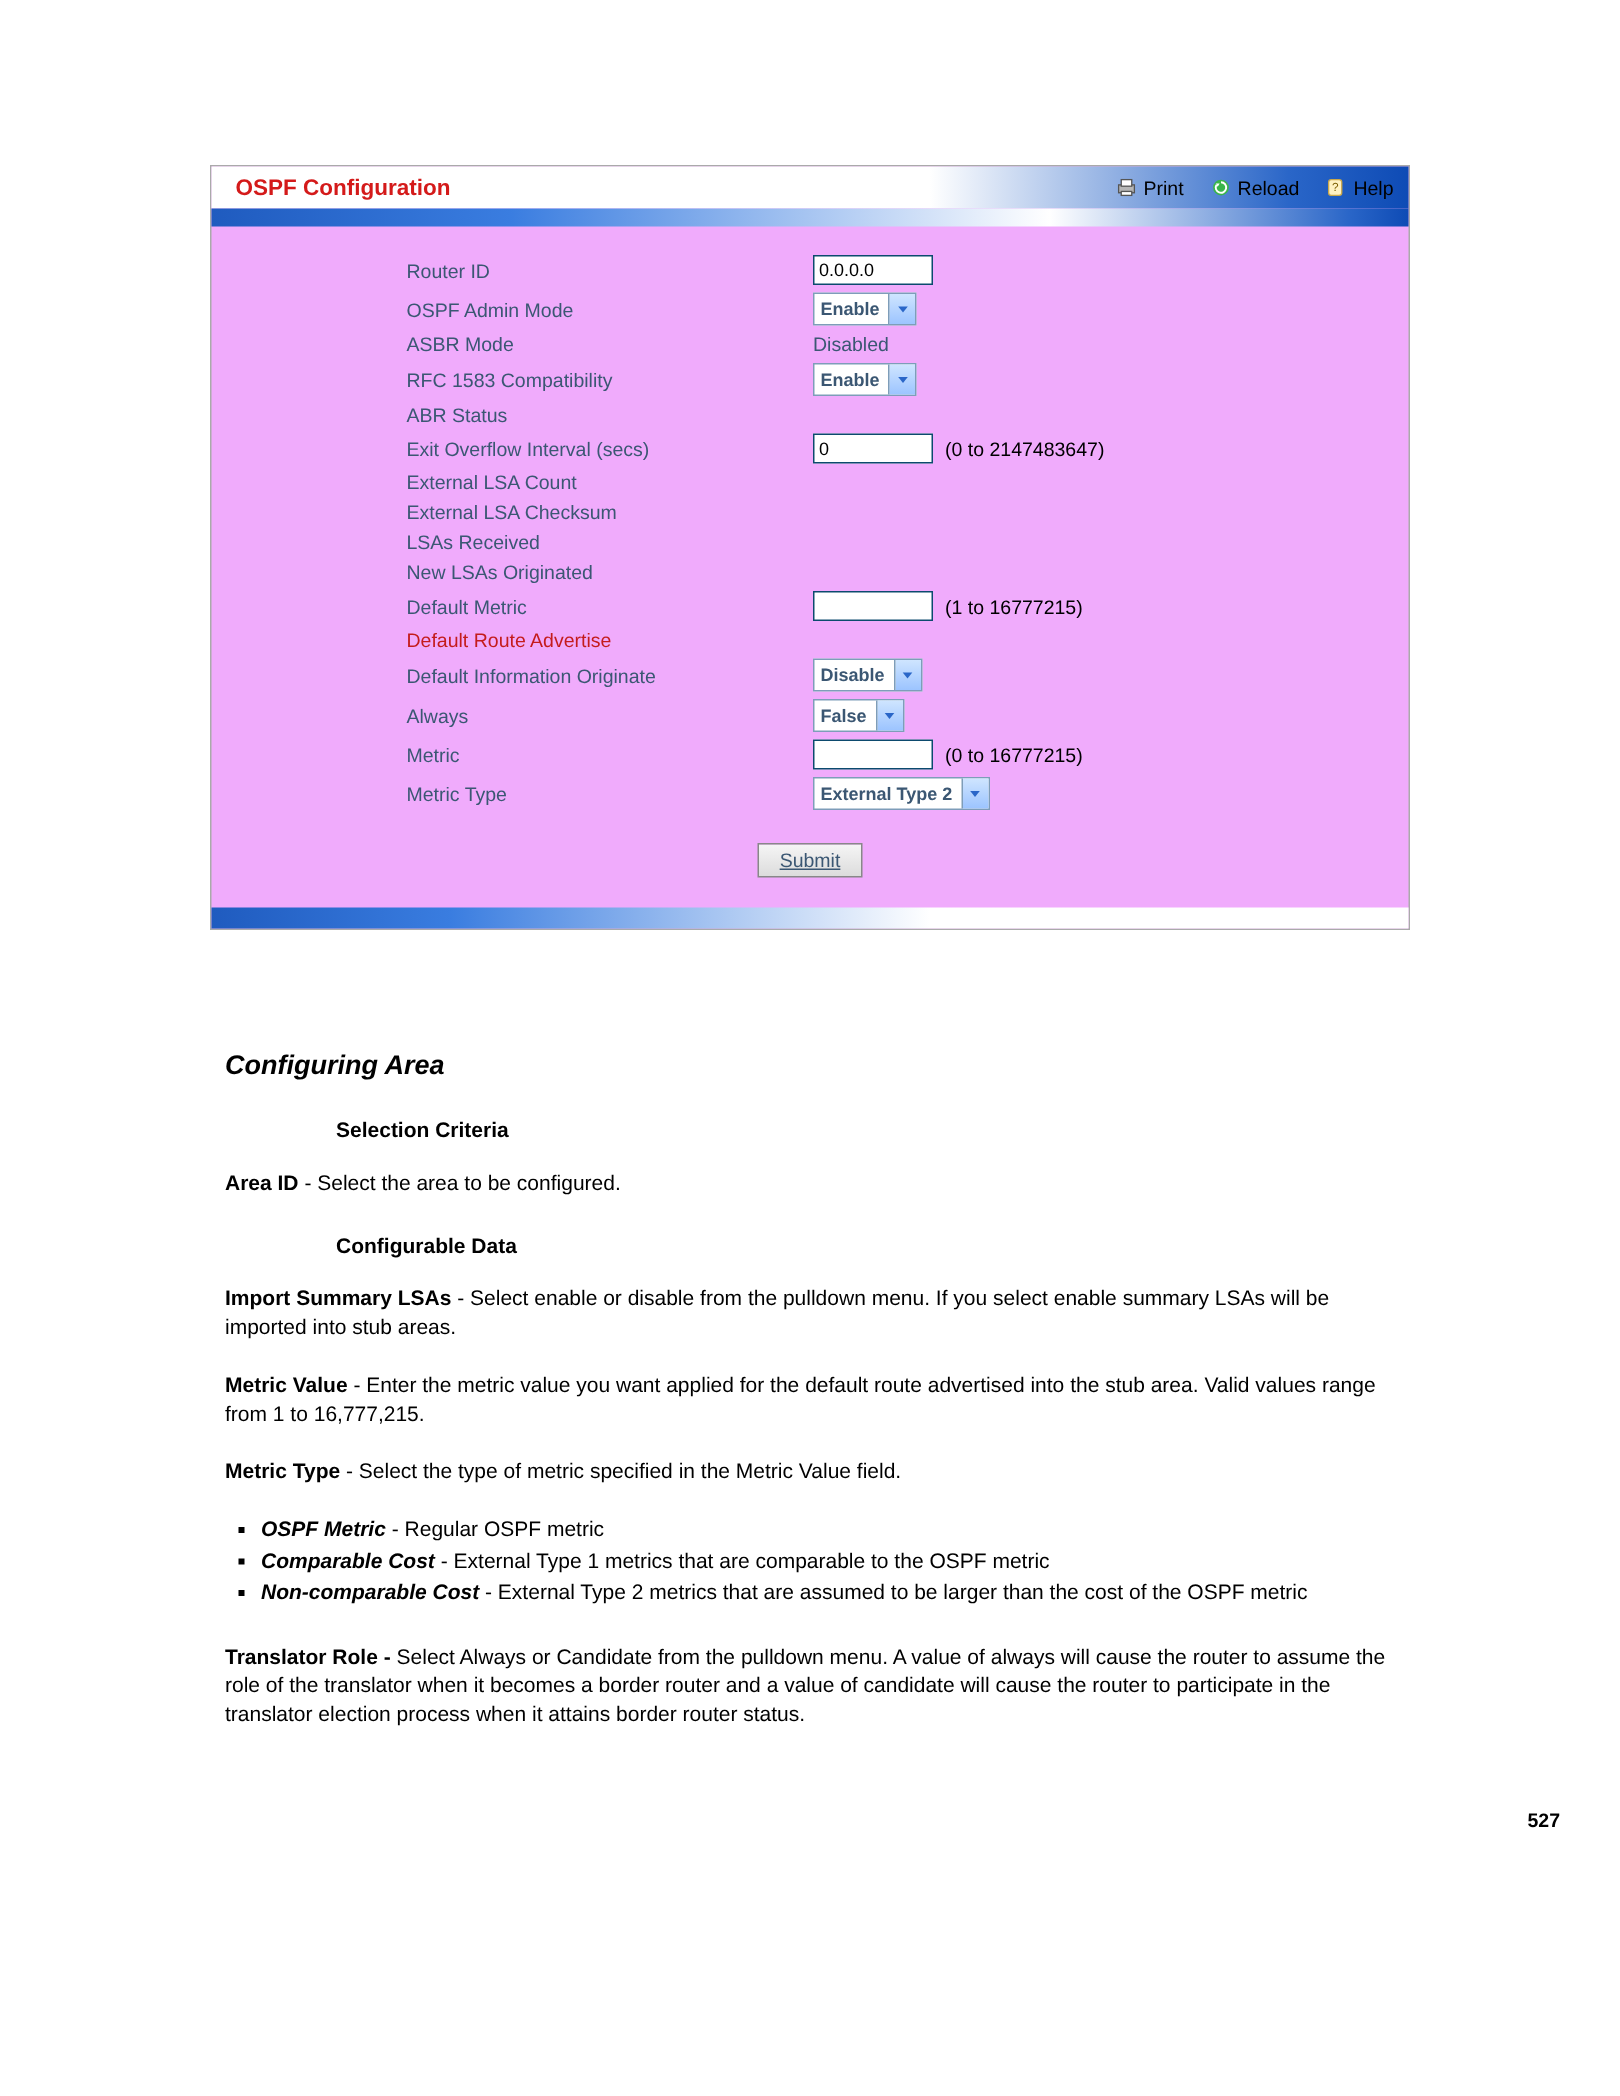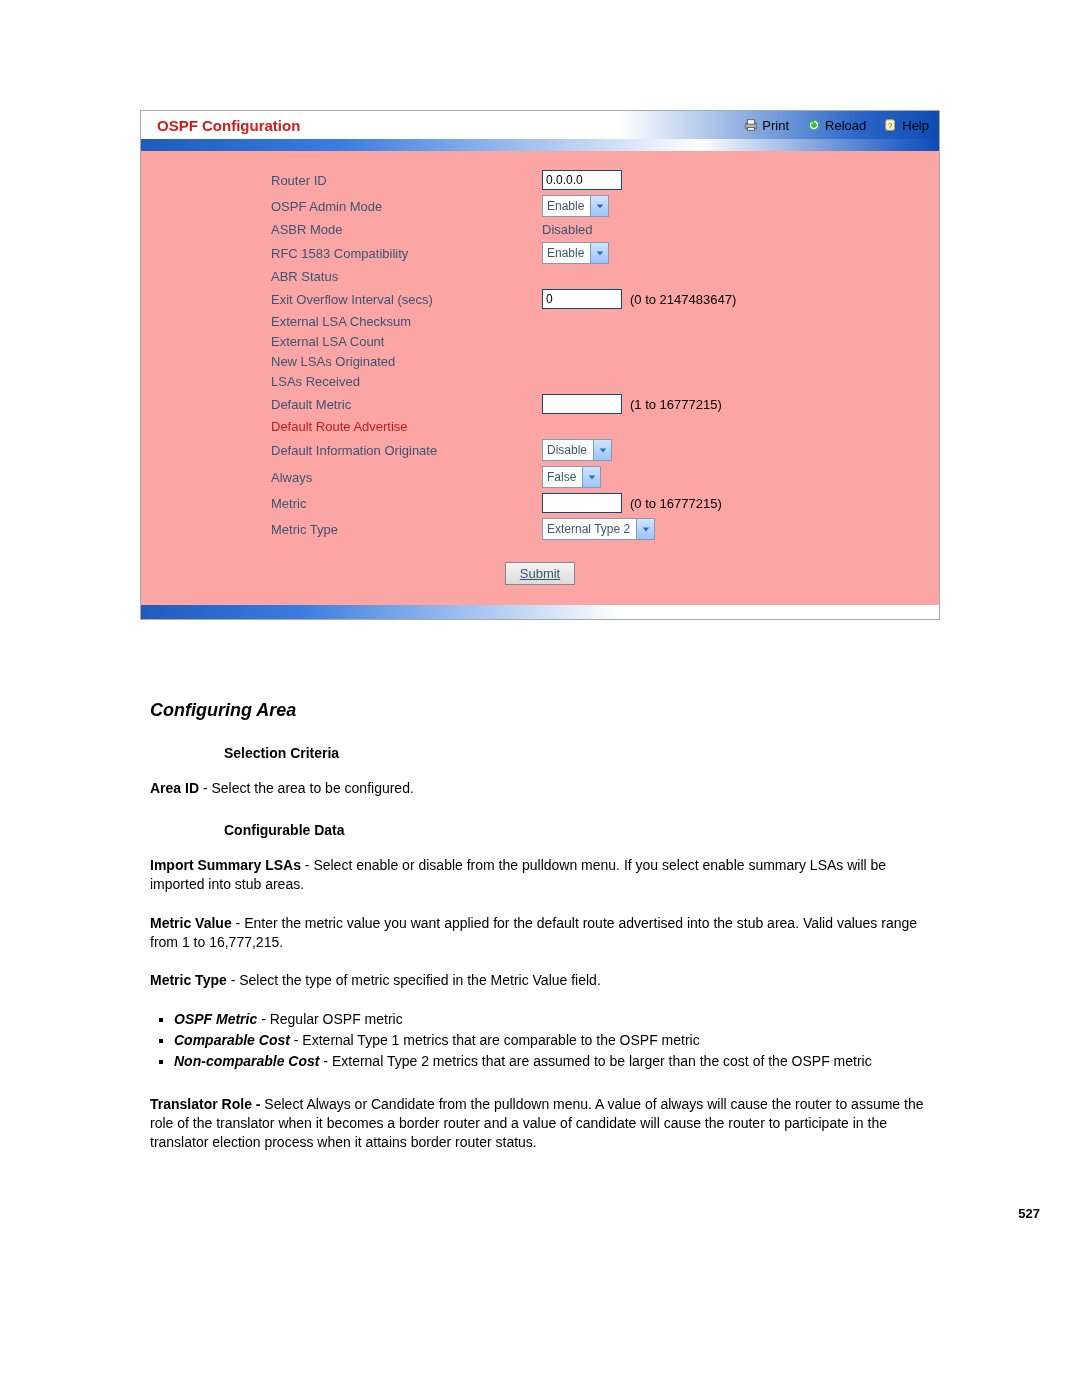--- a/index.html
+++ b/index.html
@@ -10,21 +10,21 @@
   }
   .page {
     width: 1080px;
     margin: 0 auto;
     box-sizing: border-box;
     padding: 0 40px;
   }
   .screenshot {
     border: 1px solid #aaa;
     margin: 110px 100px 0 100px;
-    background: #fca5a5;
+    background: #f0abfc;
   }
   .ss-header, .ss-footer-bar {
     height: 28px;
     background: linear-gradient(to right, #ffffff 0%, #ffffff 60%, #2a66c8 90%, #0e4bb5 100%);
     display: flex;
     align-items: center;
     padding: 0 10px;
   }
   .ss-header .title {
     flex: 0 0 auto;
@@ -91,20 +91,21 @@
     border: 1px solid #7e9db9;
     height: 20px;
     background: #fff;
     font-size: 12px;
     color: #3b5773;
     padding-left: 4px;
     cursor: pointer;
   }
   .fake-select .sel-text {
     padding-right: 6px;
+    font-weight: bold;
   }
   .fake-select .sel-arrow {
     width: 17px;
     height: 20px;
     background: linear-gradient(#cfe5ff, #9cc4ff);
     border-left: 1px solid #7e9db9;
     display: flex;
     align-items: center;
     justify-content: center;
   }
@@ -260,30 +261,30 @@
           <span class="lbl">ABR Status</span>
         </div>
       <div class="form-row">
         <span class="lbl">Exit Overflow Interval (secs)</span>
         <span class="ctl">
           <input type="text" value="0" style="">
           <span class="hint">(0 to 2147483647)</span>
         </span>
       </div>
       <div class="form-row">
+          <span class="lbl">External LSA Count</span>
+        </div>
+      <div class="form-row">
           <span class="lbl">External LSA Checksum</span>
         </div>
       <div class="form-row">
-          <span class="lbl">External LSA Count</span>
+          <span class="lbl">LSAs Received</span>
         </div>
       <div class="form-row">
           <span class="lbl">New LSAs Originated</span>
-        </div>
-      <div class="form-row">
-          <span class="lbl">LSAs Received</span>
         </div>
       <div class="form-row">
         <span class="lbl">Default Metric</span>
         <span class="ctl">
           <input type="text" value="" style="">
           <span class="hint">(1 to 16777215)</span>
         </span>
       </div>
       <div class="section-label">Default Route Advertise</div>
       <div class="form-row">

